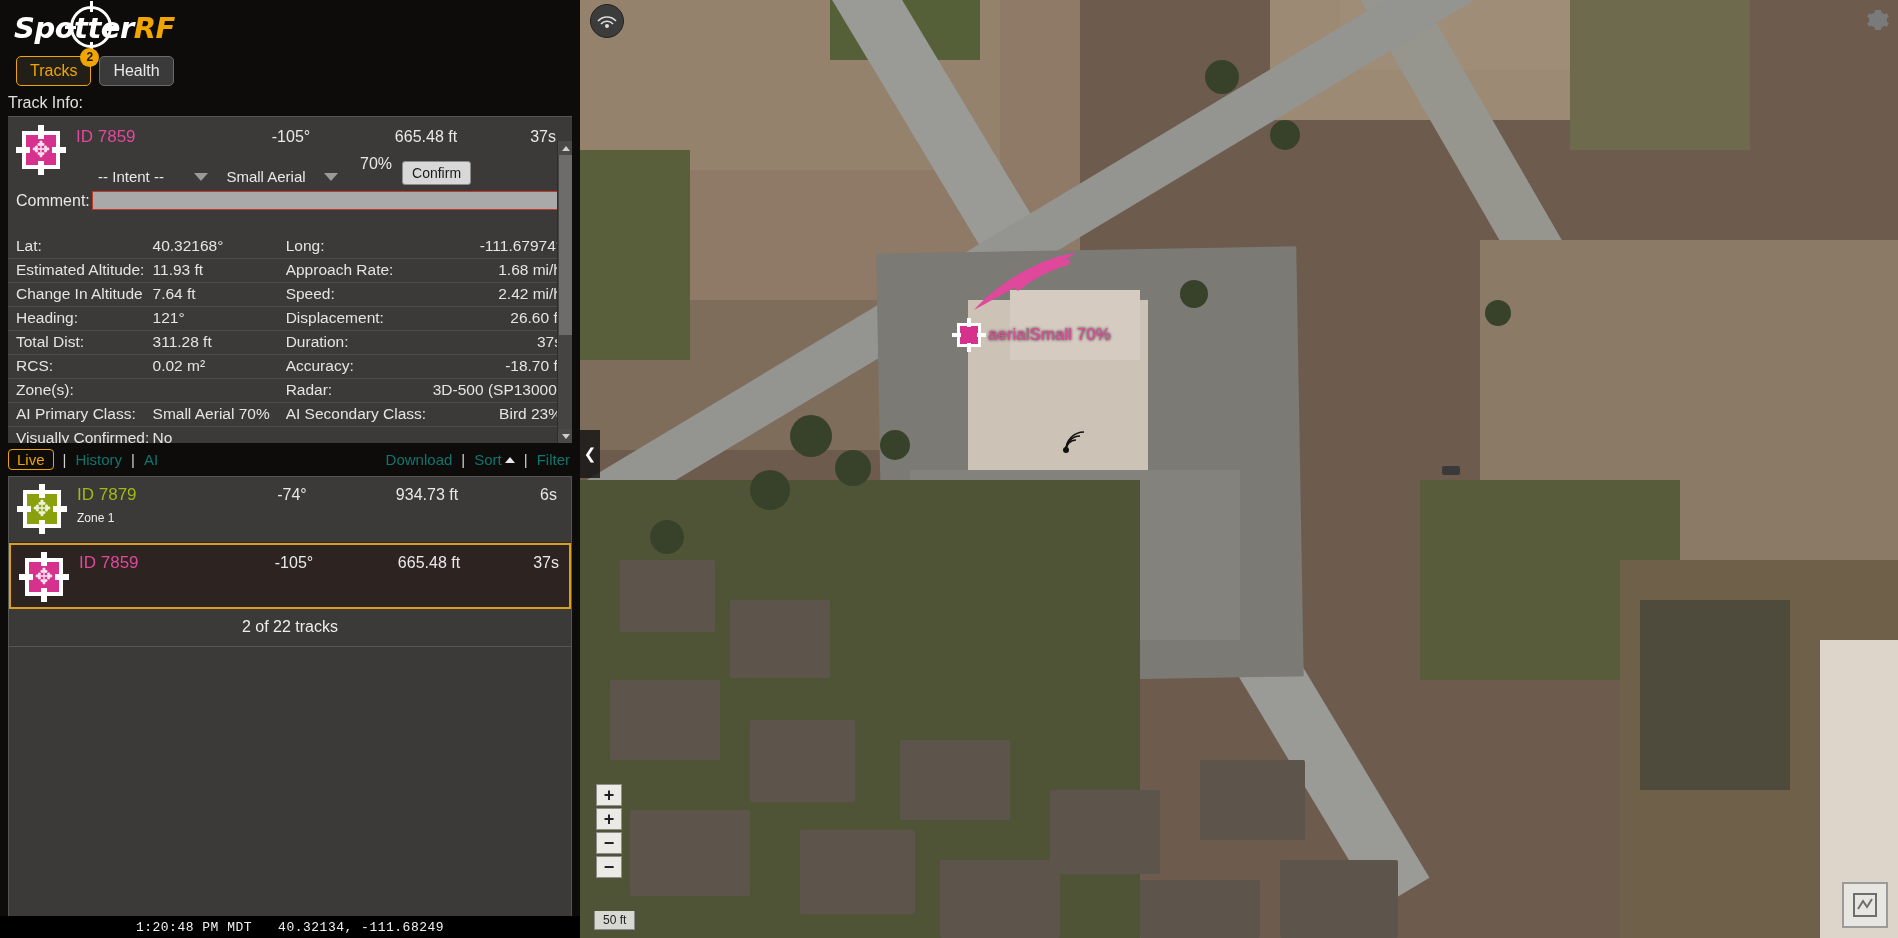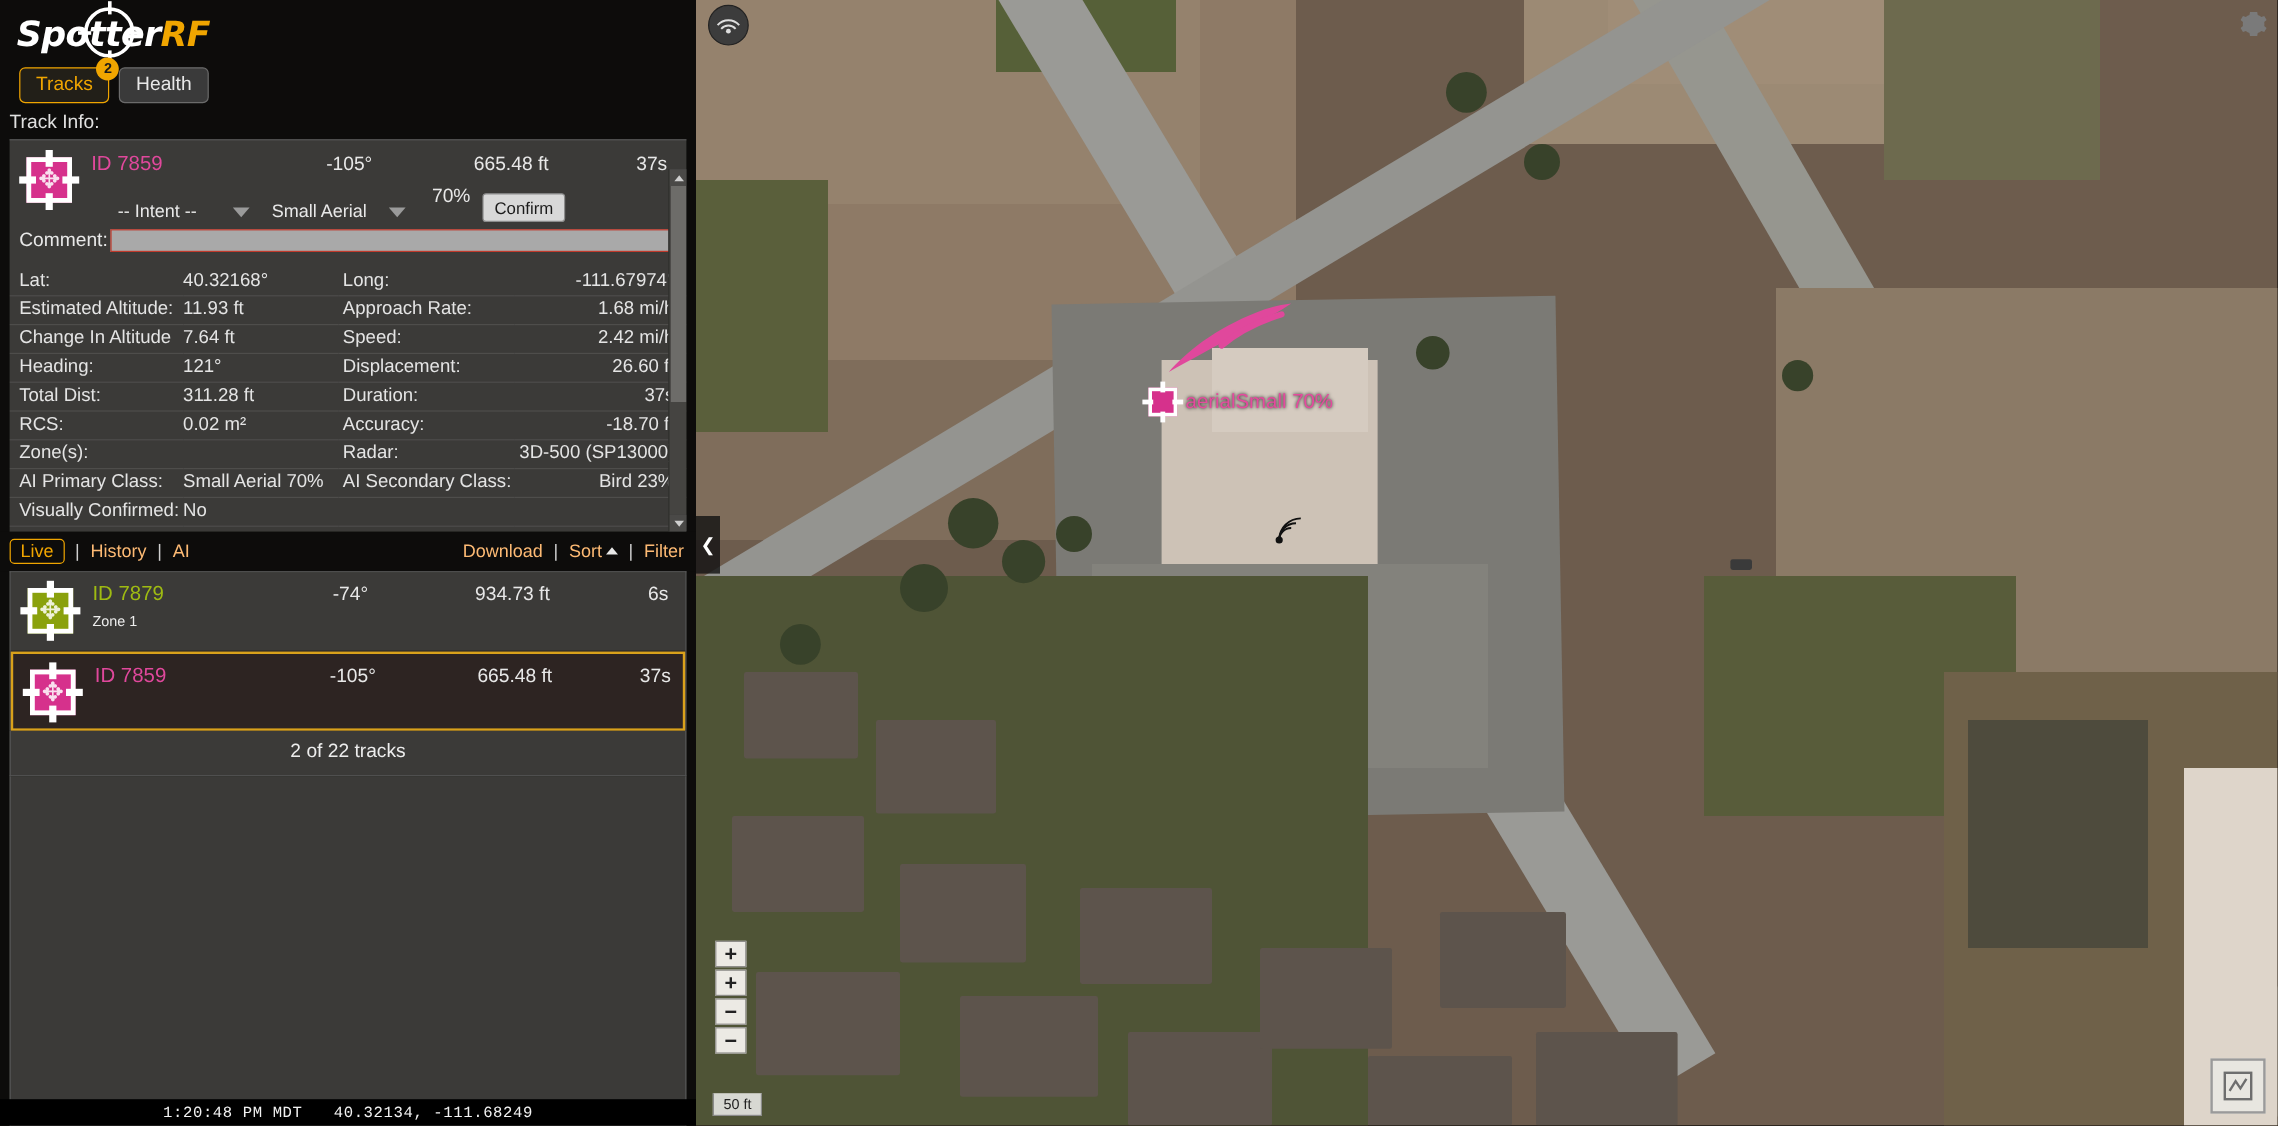--- a/index.html
+++ b/index.html
@@ -127,21 +127,21 @@
 
   .comment-row { display: flex; align-items: flex-end; padding: 6px 8px 4px 8px; }
   .comment-lab { color: #e8e8e8; font-size: 16px; margin-right: 2px; }
   .comment-input {
     flex: 1; height: 19px;
     background: #a9a9a9; border: 1px solid #c0392b;
     outline: none; font-size: 13px; padding: 0 3px;
     color: #111;
   }
 
-  .kv { width: 100%; border-collapse: collapse; margin-top: 8px; }
+  .kv { width: 100%; border-collapse: collapse; margin-top: 20px; }
   .kv td {
     font-size: 15.5px; color: #e4e4e4;
     border-bottom: 1px solid #4e4d4b;
     padding: 2px 0 2px 0; height: 24px;
     white-space: nowrap;
   }
   .kv td.k { padding-left: 8px; }
   .kv td.v { text-align: left; padding-right: 9px; }
   .kv td.k2 { padding-left: 4px; }
   .kv td.v2 { text-align: right; padding-right: 10px; }
@@ -166,21 +166,21 @@
   .listbar {
     display: flex; align-items: center;
     padding: 6px 10px 6px 8px;
     background: #0d0c0b;
   }
   .livebtn {
     border: 1px solid #f0a500; border-radius: 4px; color: #f0a500;
     font-size: 15px; padding: 1px 8px; background: transparent; cursor: pointer;
   }
   .sep { color: #cfcfcf; font-size: 15px; margin: 0 9px; }
-  .linkish { color: #fdba74; font-size: 15px; cursor: pointer; }
+  .linkish { color: #0f766e; font-size: 15px; cursor: pointer; }
   .spacer { flex: 1; }
   .sortcaret {
     display: inline-block; width: 0; height: 0; margin-left: 3px;
     border-left: 5px solid transparent; border-right: 5px solid transparent;
     border-bottom: 6px solid #e8e8e8; vertical-align: 2px;
   }
 
   
   .tracklist {
     margin: 0 8px; background: #3b3a38;

